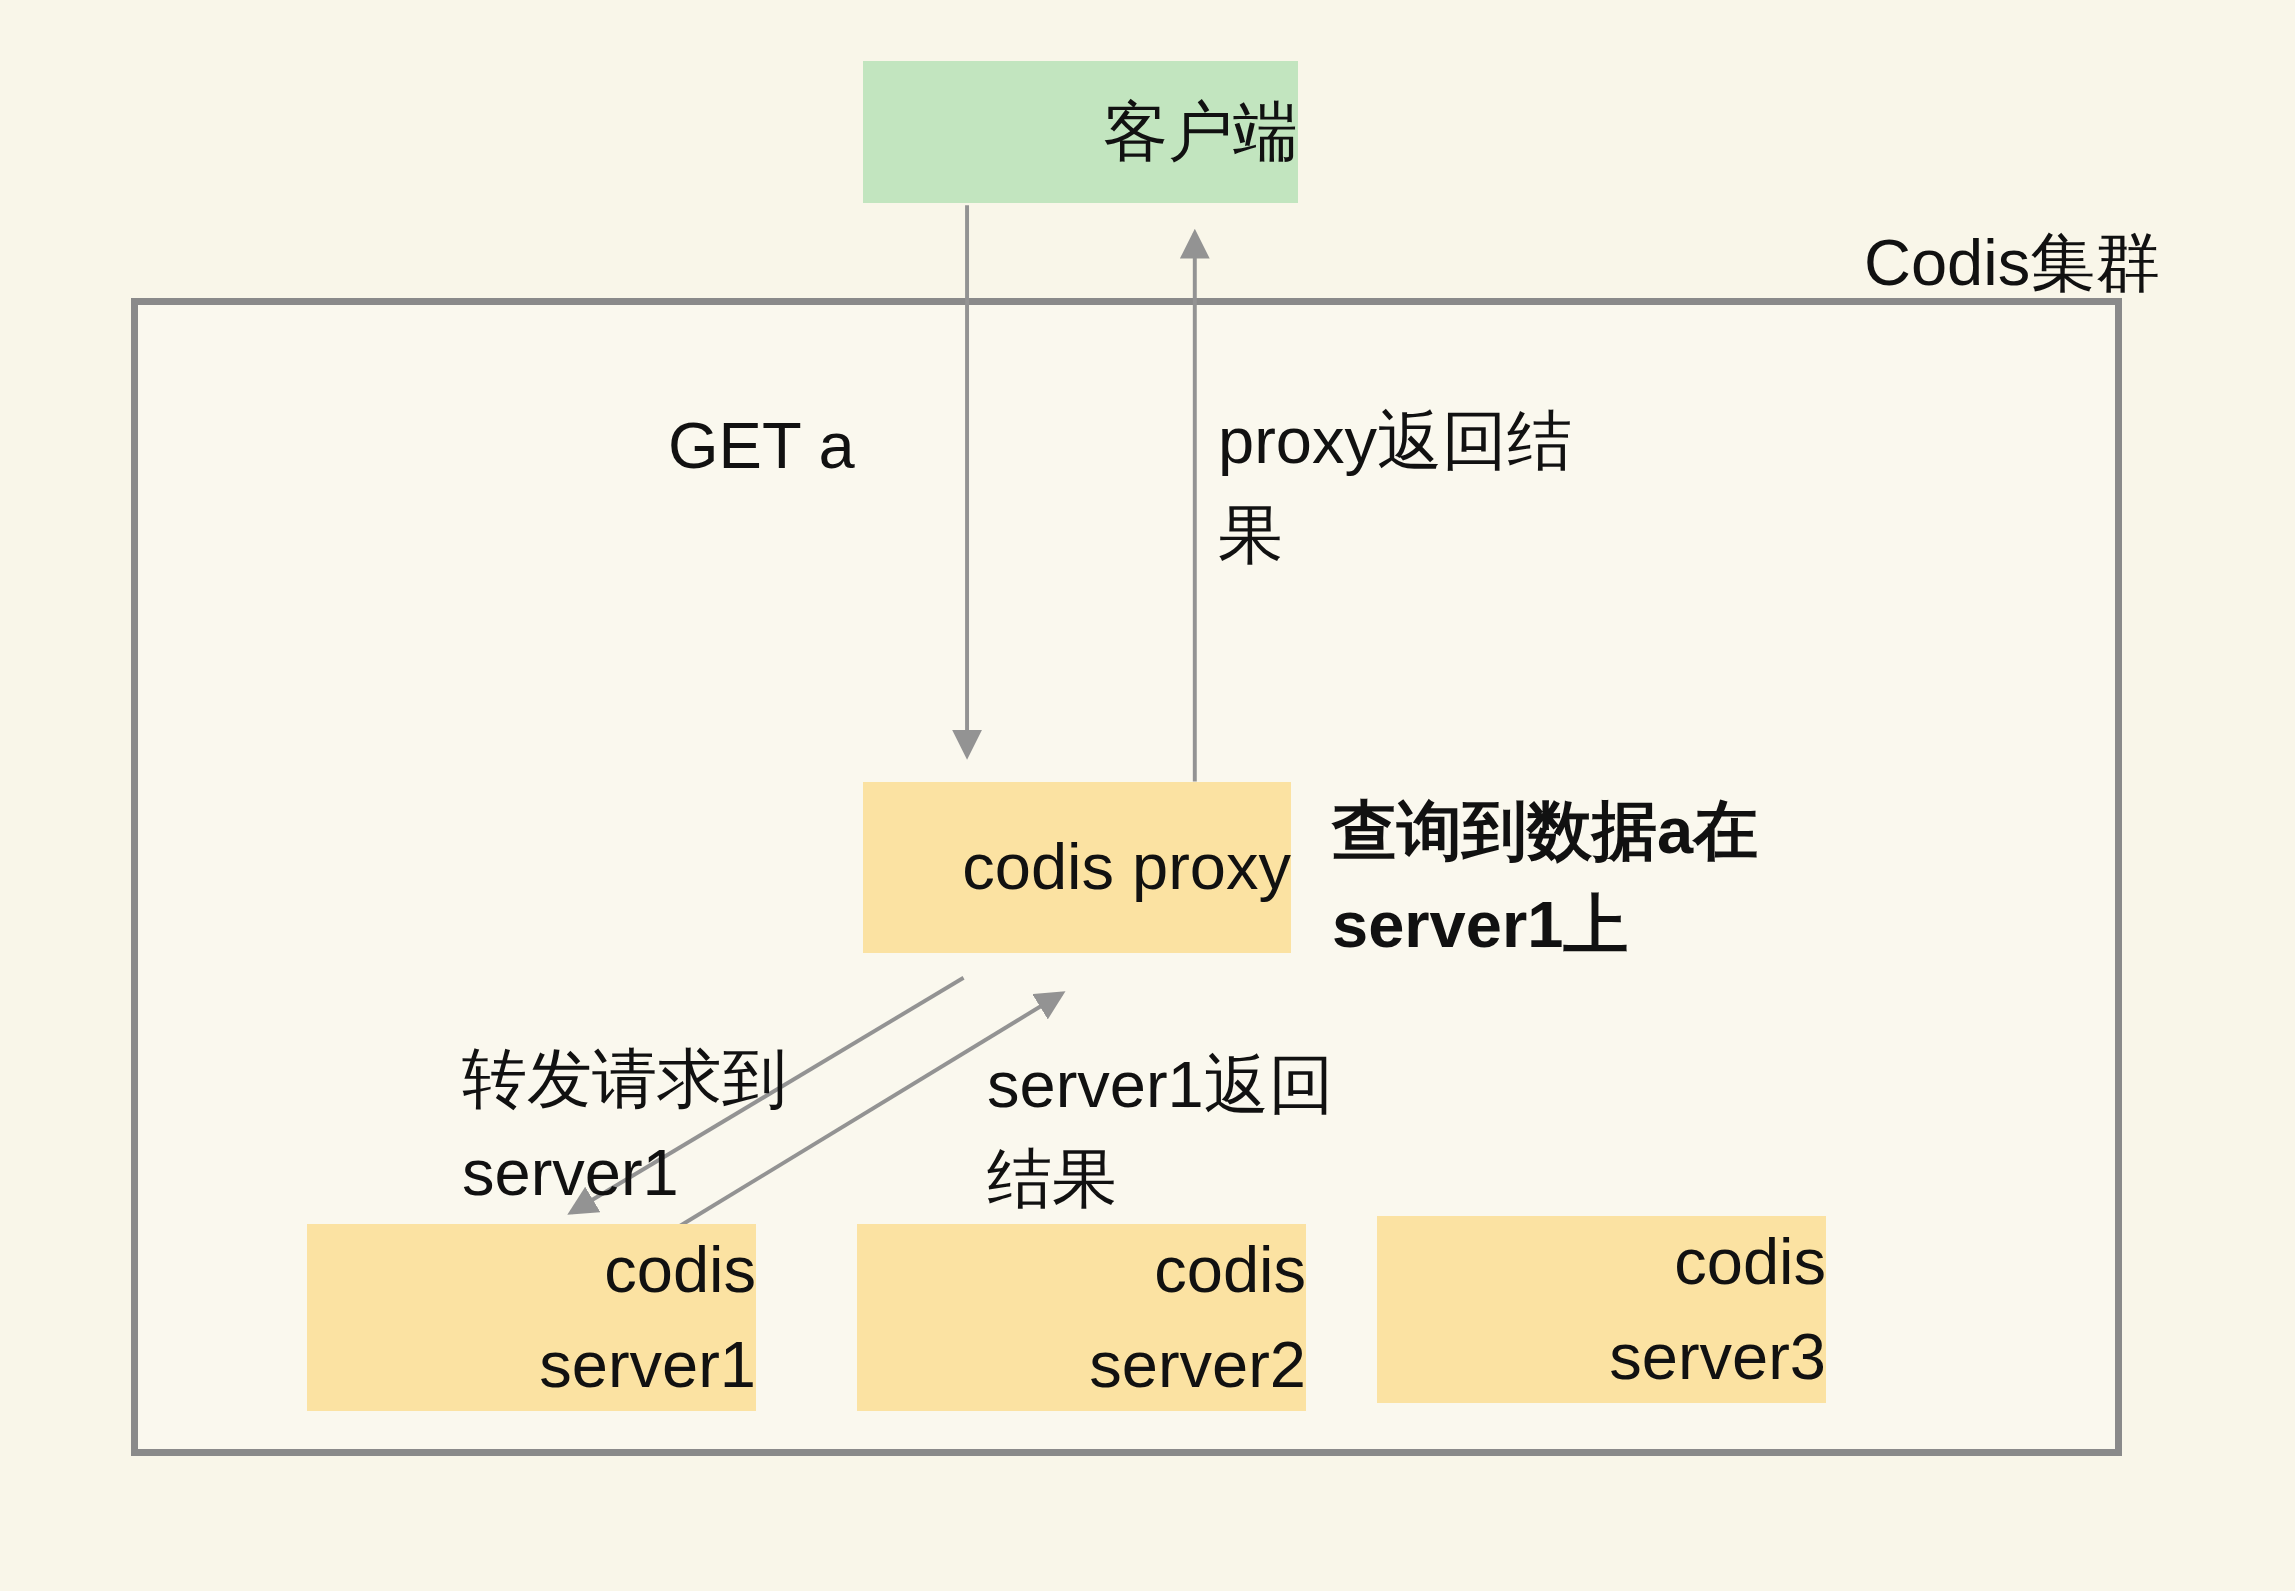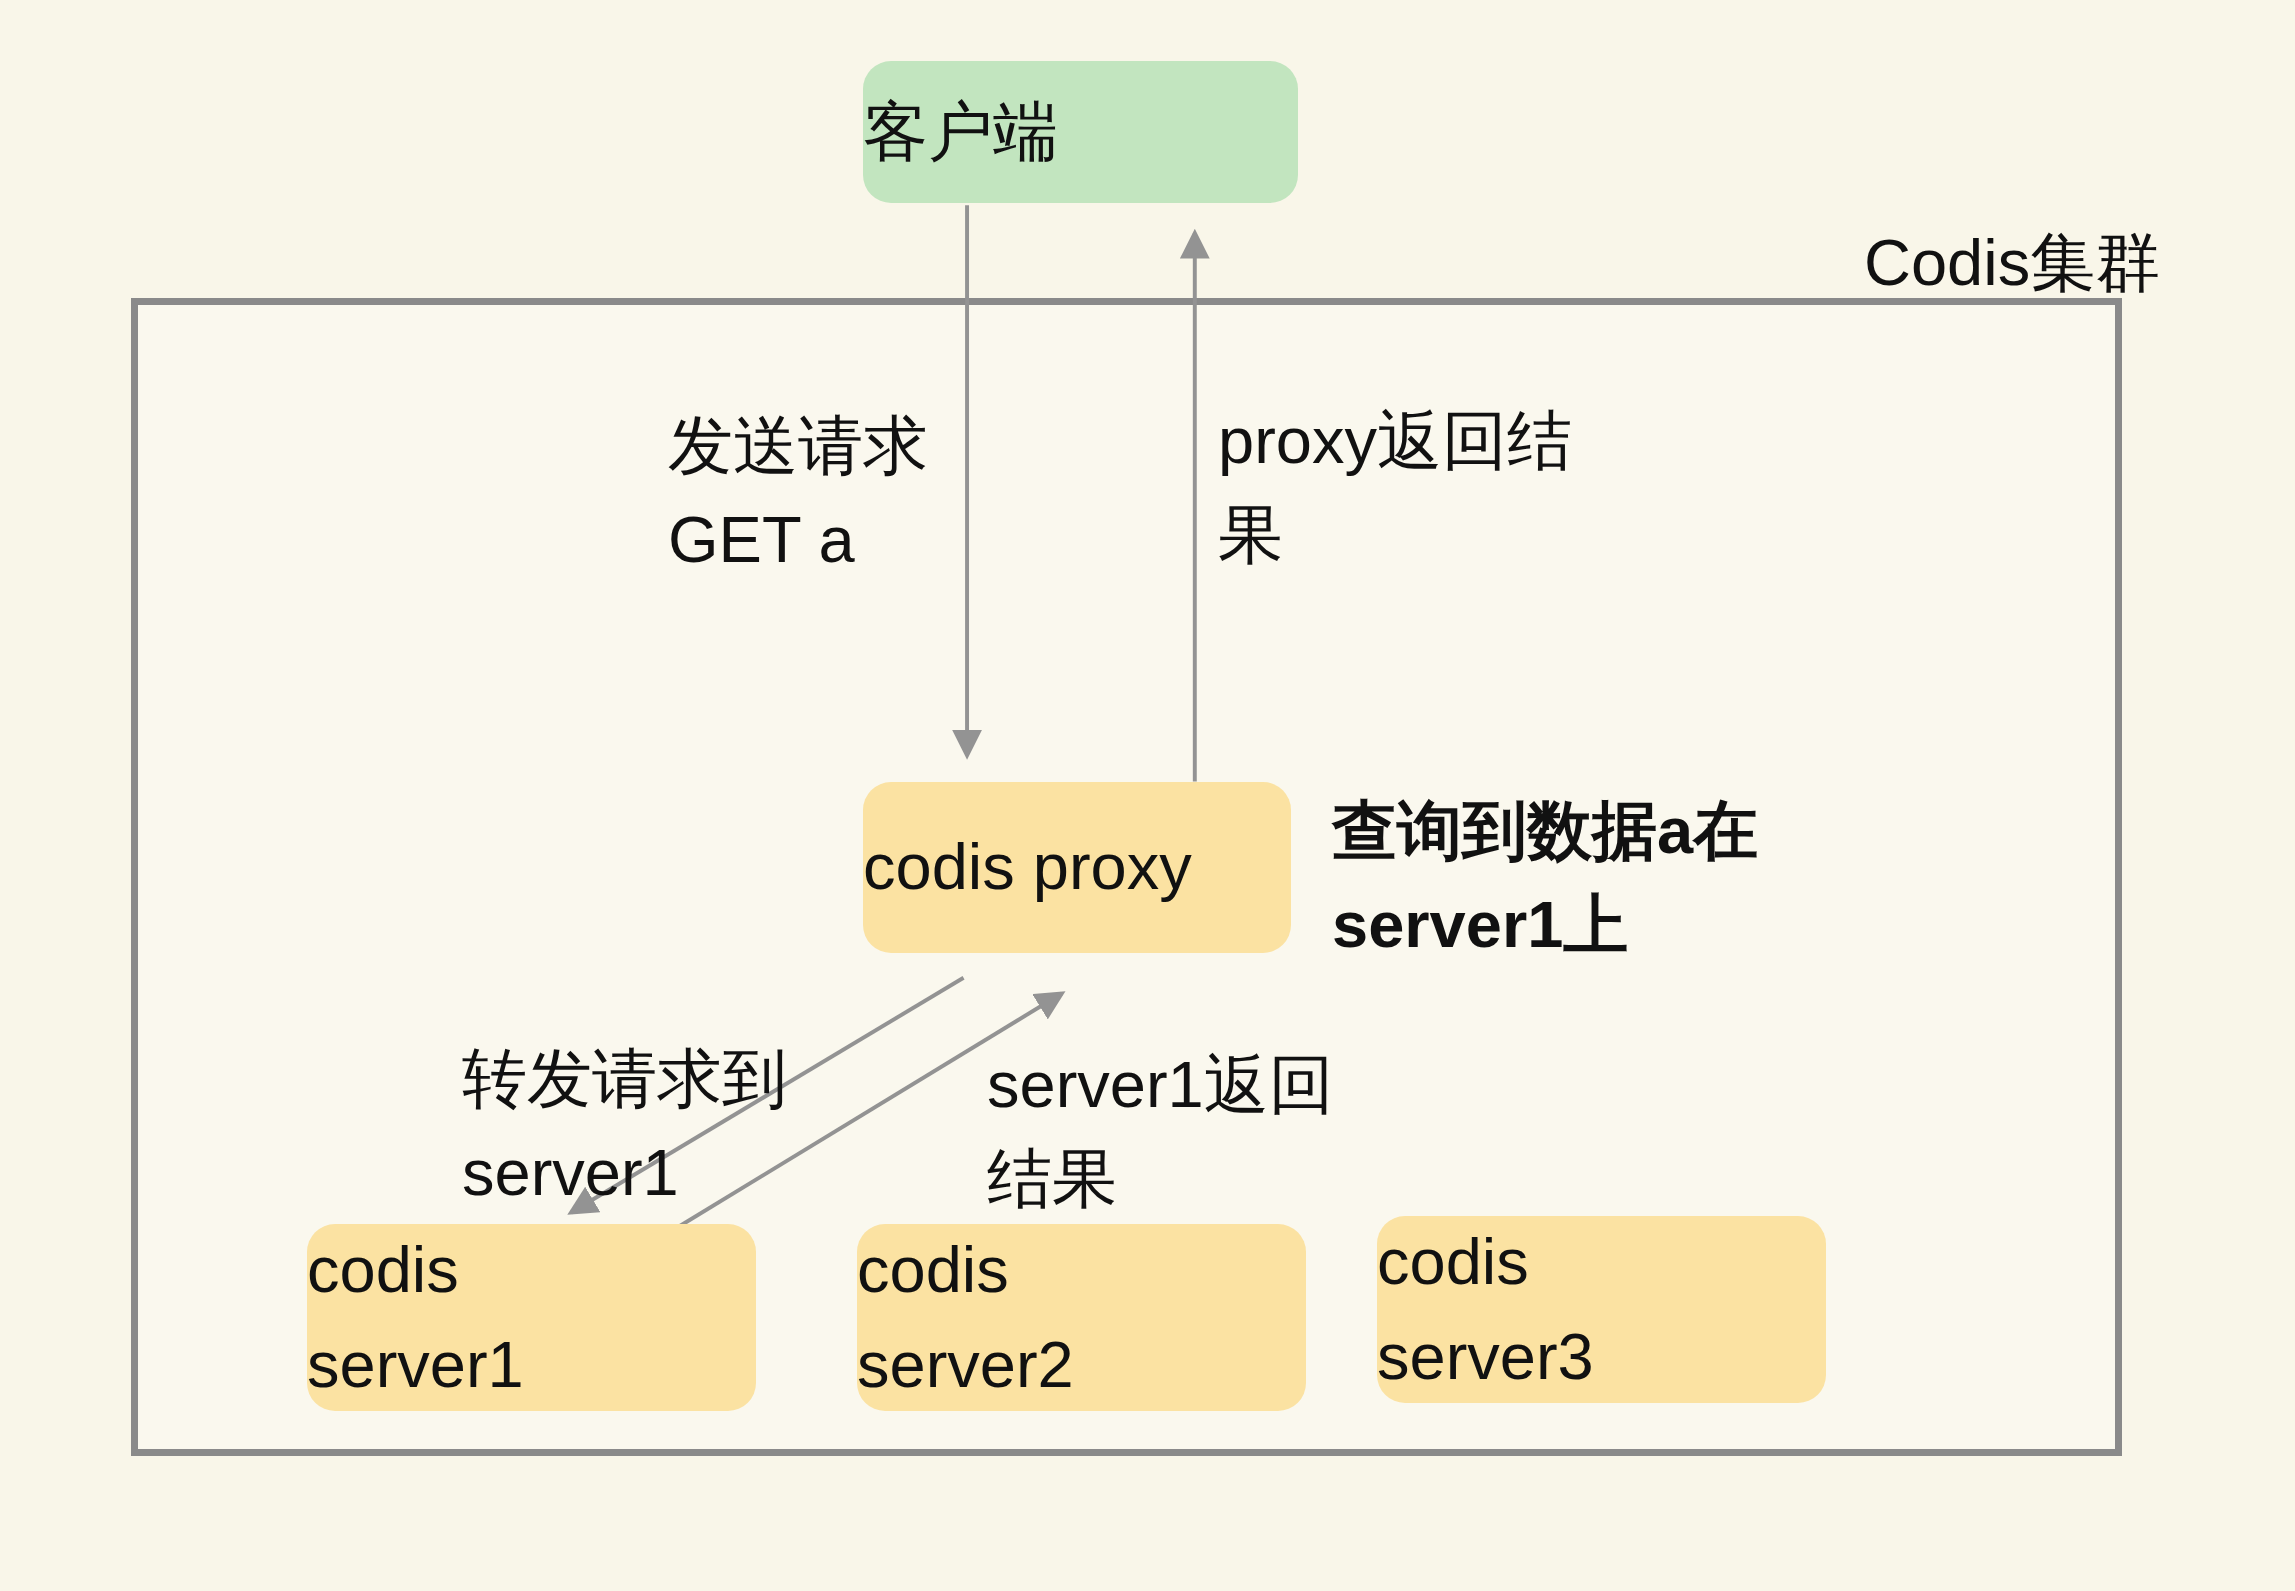--- a/index.html
+++ b/index.html
@@ -31,27 +31,26 @@
     top: 298px;
     width: 1977px;
     height: 1144px;
     border: 7px solid var(--line, #8a8a8a);
     background: rgba(255, 255, 255, 0.25);
   }
   .node {
     position: absolute;
     display: flex;
     flex-direction: column;
-    align-items: flex-start;
+    align-items: flex-end;
     justify-content: center;
     text-align: center;
     font-size: 65px;
     line-height: 1.45;
     color: var(--text, #111111);
-    border-radius: 28px;
   }
   .node-client {
     left: 863px;
     top: 61px;
     width: 435px;
     height: 142px;
     background: var(--client-fill, #c2e5bf);
   }
   .node-proxy {
     left: 863px;
@@ -141,21 +140,20 @@
     <span>codis</span>
     <span>server2</span>
   </div>
 
   <div class="node node-server3">
     <span>codis</span>
     <span>server3</span>
   </div>
 
   <div class="annotation ann-send">
-    <span>发送请求</span>
     <span>GET a</span>
   </div>
 
   <div class="annotation ann-proxy-return">
     <span>proxy返回结</span>
     <span>果</span>
   </div>
 
   <div class="annotation ann-lookup">
     <span>查询到数据a在</span>

